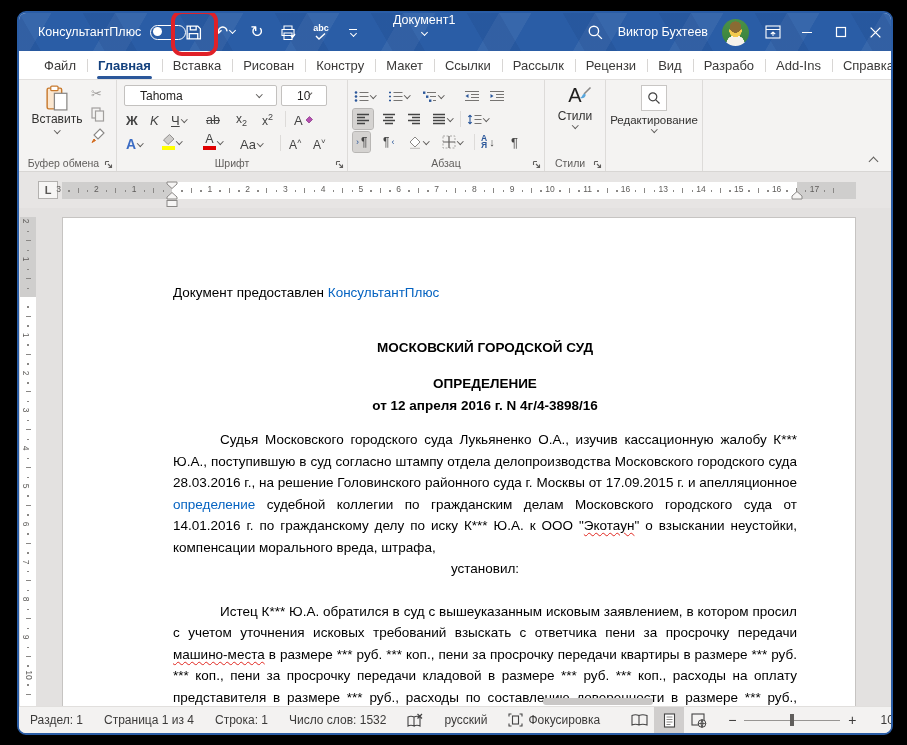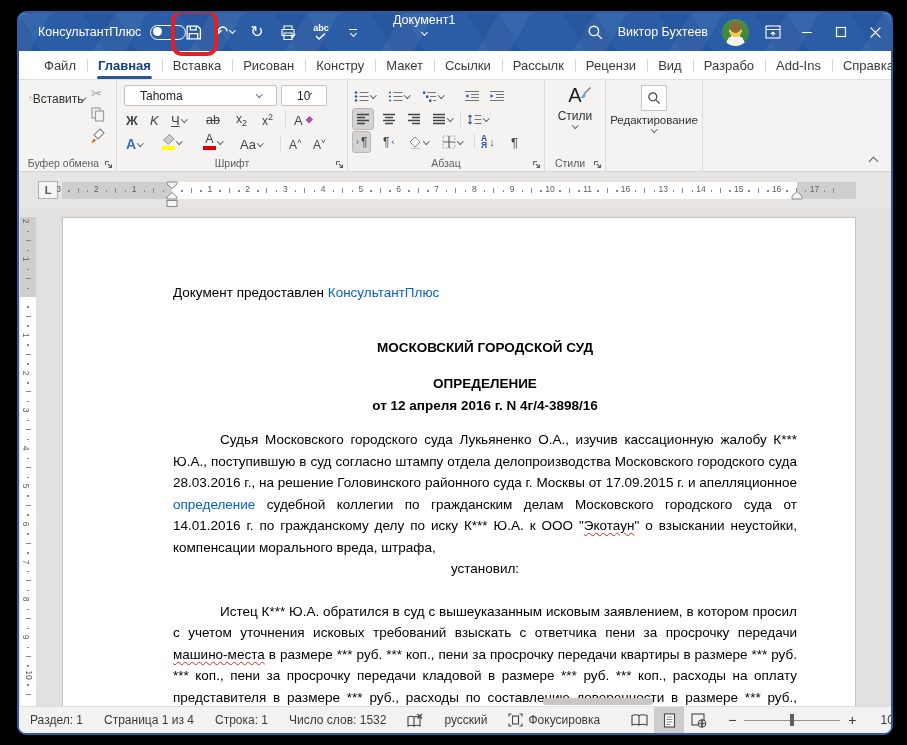--- a/index.html
+++ b/index.html
@@ -66,21 +66,21 @@
     font-size:10.5px; color:#605e5c; }
   .dlg { position:absolute; right:3px; bottom:2px; }
   .ric { position:absolute; display:flex; align-items:center; gap:2px; color:#444;
     font-size:13px; height:20px; }
   .chev { width:4.5px; height:4.5px; border-right:1.1px solid #605e5c; border-bottom:1.1px solid #605e5c;
     transform:rotate(45deg); margin-top:-2px; }
   .sel { background:#d5d3d1; outline:1px solid #b8b6b4; border-radius:2px; }
   .combo { position:absolute; background:#fff; border:1px solid #c3c1bf; border-radius:2px;
     display:flex; align-items:center; font-size:12px; color:#201f1e; padding:0 15px; height:21px; }
   .combo .sp { flex:1; }
-  .paste { position:absolute; left:10px; top:5px; width:56px; display:flex; flex-direction:row;
+  .paste { position:absolute; left:10px; top:5px; width:56px; display:flex; flex-direction:column;
     align-items:center; font-size:12px; color:#323130; }
   .clipcol { position:absolute; left:72px; top:6px; display:flex; flex-direction:column; gap:6px; }
   .b { font-weight:bold; } .i { font-style:italic; } .u { text-decoration:underline; }
   .strike { text-decoration:line-through; font-size:12.5px; }
   .subsup { font-size:12px; } .subsup sub,.subsup sup { font-size:9px; }
   .eff { color:#3b6cc4; font-weight:bold; }
   .underbar { display:flex; flex-direction:column; align-items:center; line-height:1; }
   .underbar .bar { width:13px; height:3.5px; margin-top:1px; }
   .grow { font-size:12px; } .grow sup { font-size:8px; }
   .vdiv { position:absolute; top:4px; width:0; border-left:1px solid #dddbd9; height:16px; }

